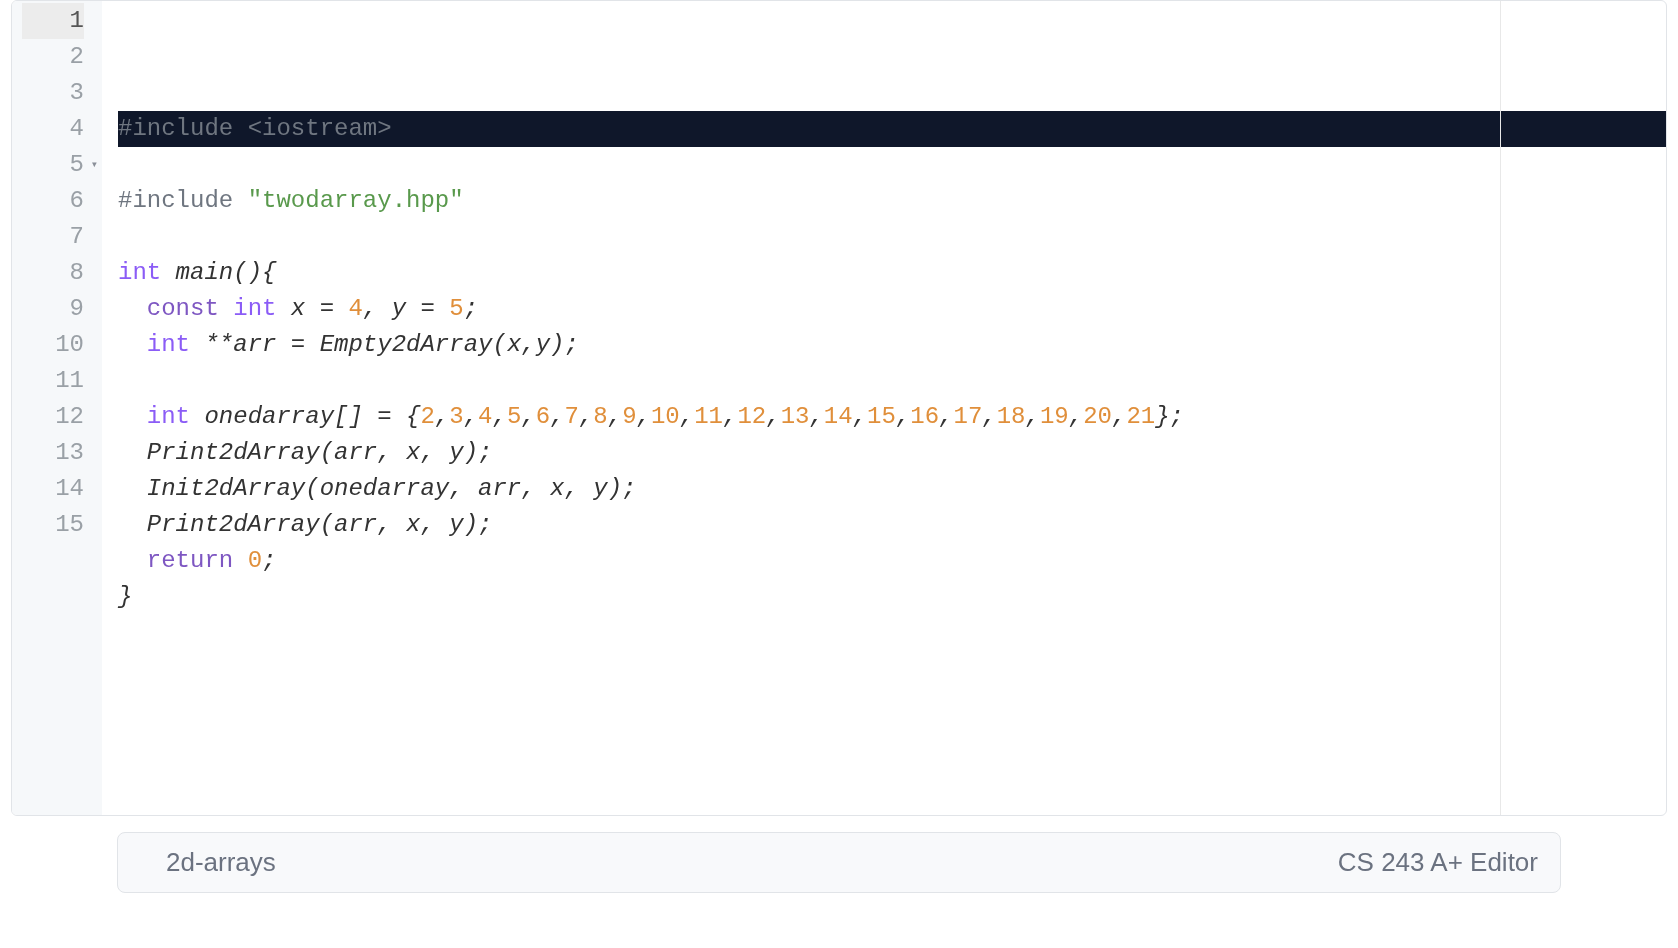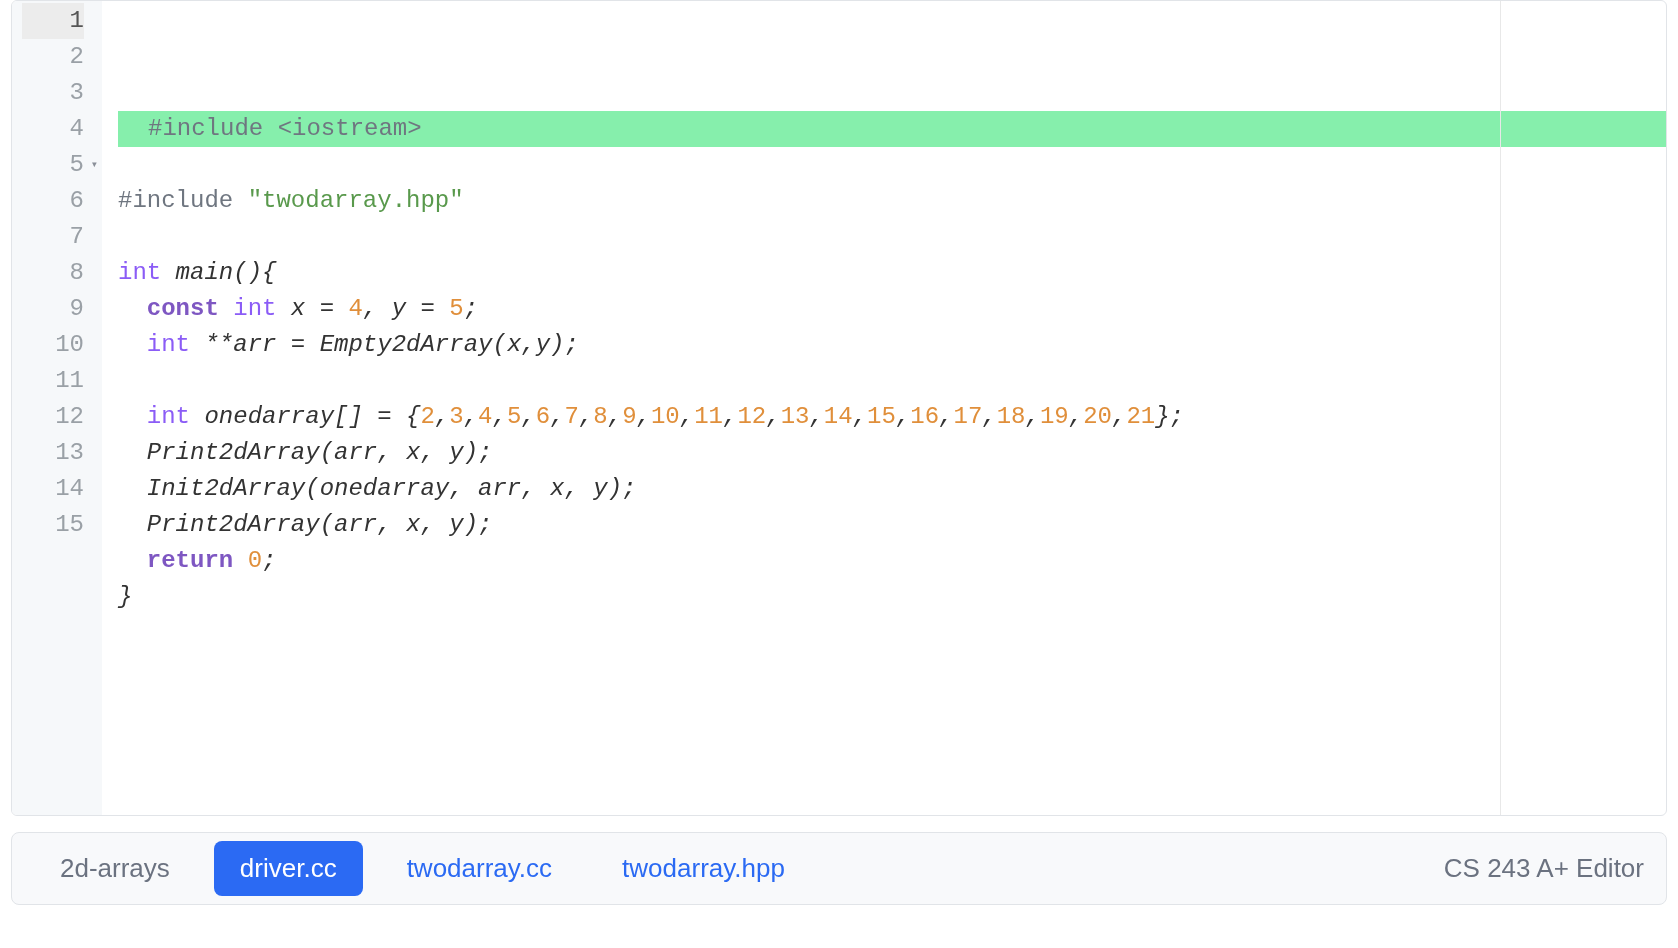--- a/index.html
+++ b/index.html
@@ -49,46 +49,46 @@
     color: #8a8f98;
   }
   .code-lines {
     flex: 1 1 auto;
     padding: 2px 0 2px 16px;
     white-space: pre;
     color: #333;
     position: relative;
   }
   .code-lines .cl { display: block; height: 36px; }
-  .code-lines .cl.active { background: #86efac; padding-left: 30px; }
+  .code-lines .cl.active { background: #0f172a; }
   .right-margin {
     position: absolute;
     top: 0;
     bottom: 0;
     width: 0;
     border-left: 1px solid #e8e8e8;
     left: 1398px;
   }
   
   .tok-preproc { color: #6f7680; }
-  .tok-keyword { color: #7e57c2; font-weight: bold; }
+  .tok-keyword { color: #7e57c2; }
   .tok-type    { color: #8b5cf6; }
   .tok-number  { color: #e08f3b; }
   .tok-string  { color: #59994c; }
   .tok-plain   { color: #333; font-style: italic; }
 
   .tab-bar {
-    width: 1656px;
+    width: 1444px;
     margin: 16px auto 0 auto;
     border: 1px solid #e1e4e8;
     border-radius: 8px;
     background: #f8f9fb;
     display: flex;
     align-items: center;
-    padding: 8px 22px;
+    padding: 2px 22px;
   }
   .tab {
     font-size: 26px;
     padding: 12px 26px;
     border-radius: 8px;
     margin-right: 18px;
     cursor: pointer;
     color: #6b7280;
   }
   .tab.project { color: #6b7280; }
@@ -126,20 +126,15 @@
         <span class="ln">15</span>
       </div>
     <div class="code-lines" id="codelines">
       <div class="right-margin"></div>
     <span class="cl active"><span class="tok-preproc">#include </span><span class="tok-preproc">&lt;iostream&gt;</span></span><span class="cl"><span class="tok-plain"></span></span><span class="cl"><span class="tok-preproc">#include </span><span class="tok-string">"twodarray.hpp"</span></span><span class="cl"><span class="tok-plain"></span></span><span class="cl"><span class="tok-type">int</span><span class="tok-plain"> main(){</span></span><span class="cl"><span class="tok-plain">  </span><span class="tok-keyword">const</span><span class="tok-plain"> </span><span class="tok-type">int</span><span class="tok-plain"> x = </span><span class="tok-number">4</span><span class="tok-plain">, y = </span><span class="tok-number">5</span><span class="tok-plain">;</span></span><span class="cl"><span class="tok-plain">  </span><span class="tok-type">int</span><span class="tok-plain"> **arr = Empty2dArray(x,y);</span></span><span class="cl"><span class="tok-plain"></span></span><span class="cl"><span class="tok-plain">  </span><span class="tok-type">int</span><span class="tok-plain"> onedarray[] = {</span><span class="tok-number">2</span><span class="tok-plain">,</span><span class="tok-number">3</span><span class="tok-plain">,</span><span class="tok-number">4</span><span class="tok-plain">,</span><span class="tok-number">5</span><span class="tok-plain">,</span><span class="tok-number">6</span><span class="tok-plain">,</span><span class="tok-number">7</span><span class="tok-plain">,</span><span class="tok-number">8</span><span class="tok-plain">,</span><span class="tok-number">9</span><span class="tok-plain">,</span><span class="tok-number">10</span><span class="tok-plain">,</span><span class="tok-number">11</span><span class="tok-plain">,</span><span class="tok-number">12</span><span class="tok-plain">,</span><span class="tok-number">13</span><span class="tok-plain">,</span><span class="tok-number">14</span><span class="tok-plain">,</span><span class="tok-number">15</span><span class="tok-plain">,</span><span class="tok-number">16</span><span class="tok-plain">,</span><span class="tok-number">17</span><span class="tok-plain">,</span><span class="tok-number">18</span><span class="tok-plain">,</span><span class="tok-number">19</span><span class="tok-plain">,</span><span class="tok-number">20</span><span class="tok-plain">,</span><span class="tok-number">21</span><span class="tok-plain">};</span></span><span class="cl"><span class="tok-plain">  Print2dArray(arr, x, y);</span></span><span class="cl"><span class="tok-plain">  Init2dArray(onedarray, arr, x, y);</span></span><span class="cl"><span class="tok-plain">  Print2dArray(arr, x, y);</span></span><span class="cl"><span class="tok-plain">  </span><span class="tok-keyword">return</span><span class="tok-plain"> </span><span class="tok-number">0</span><span class="tok-plain">;</span></span><span class="cl"><span class="tok-plain">}</span></span><span class="cl"><span class="tok-plain"></span></span></div>
   </div>
 </div>
 
 <div class="tab-bar">
   <div class="tab project">2d-arrays</div>
-  <div id="file-tabs" style="display:flex;">
-      <div class="tab active">driver.cc</div>
-      <div class="tab link">twodarray.cc</div>
-      <div class="tab link">twodarray.hpp</div>
-    </div>
   <div class="spacer"></div>
   <div class="editor-brand">CS 243 A+ Editor</div>
 </div>
 
 </body></html>

